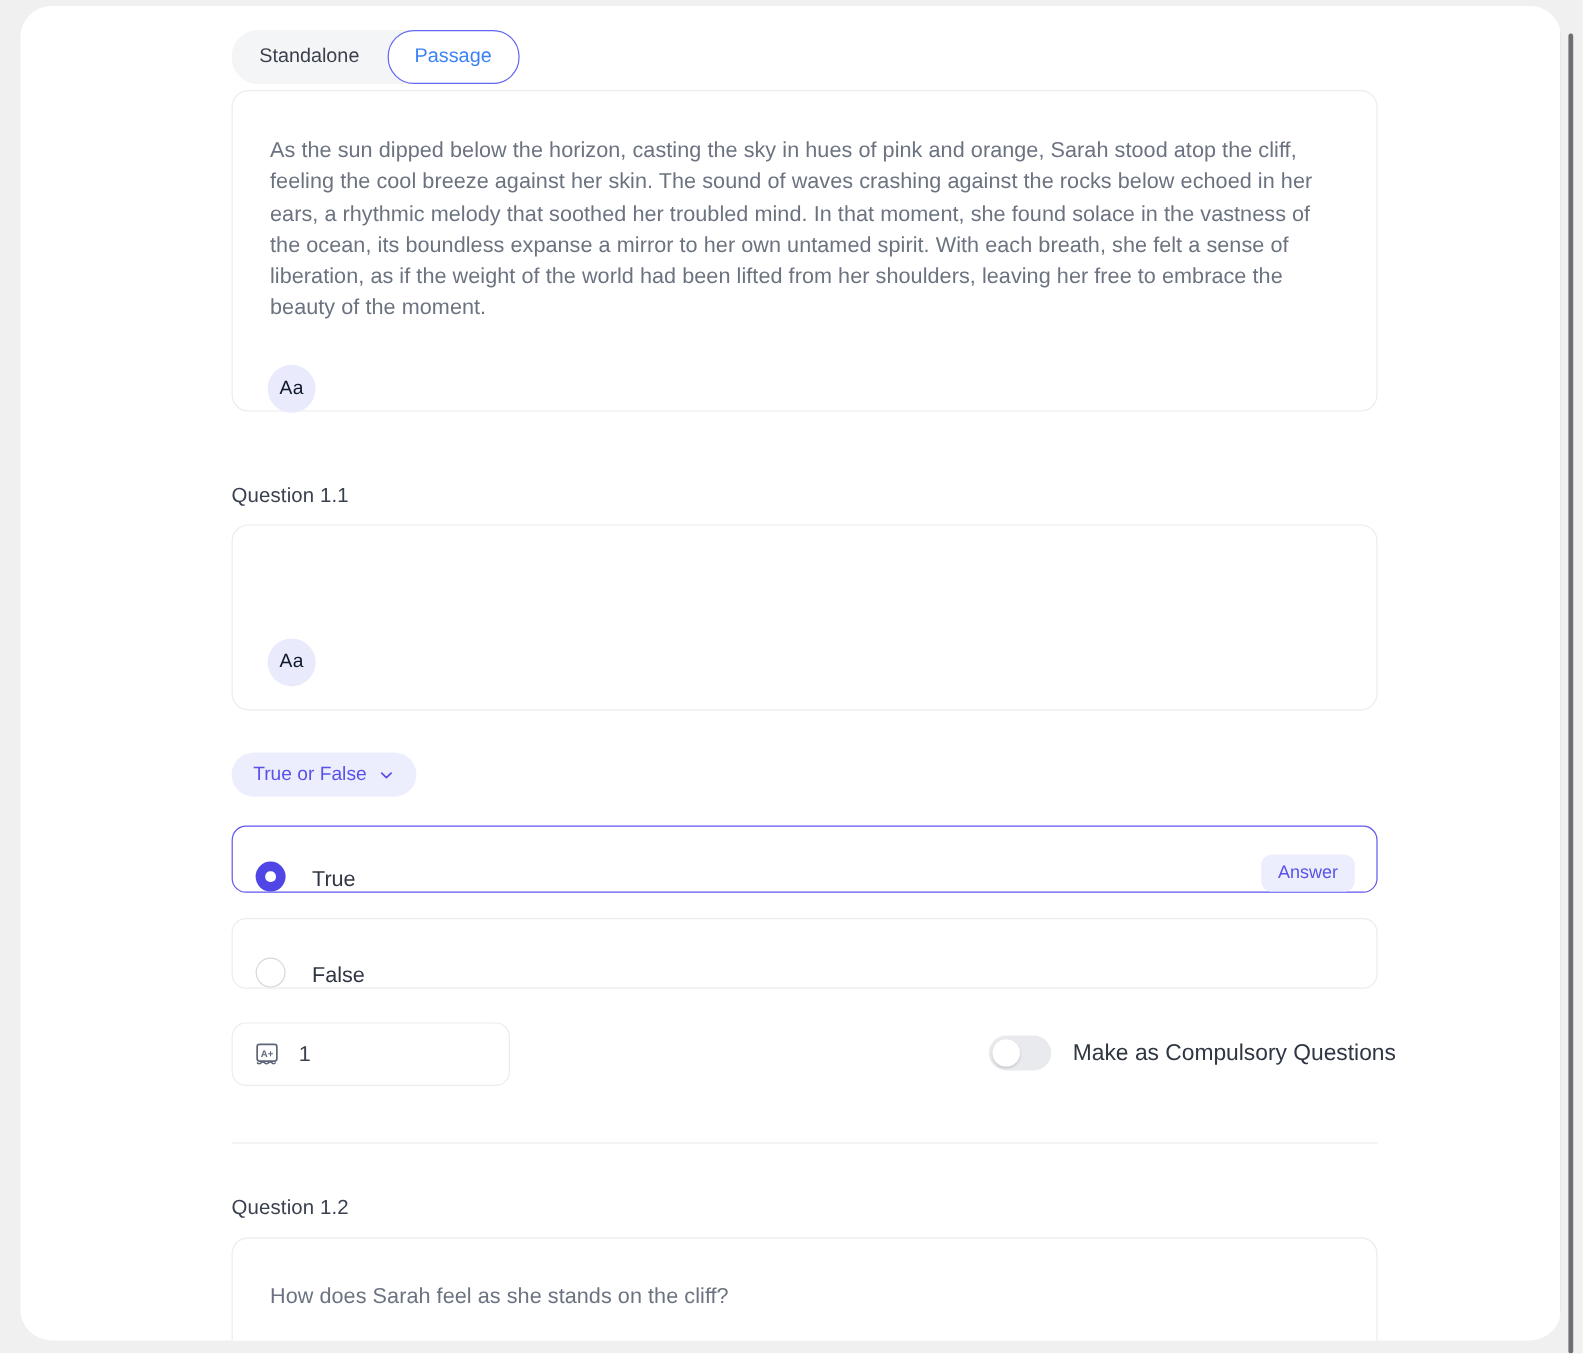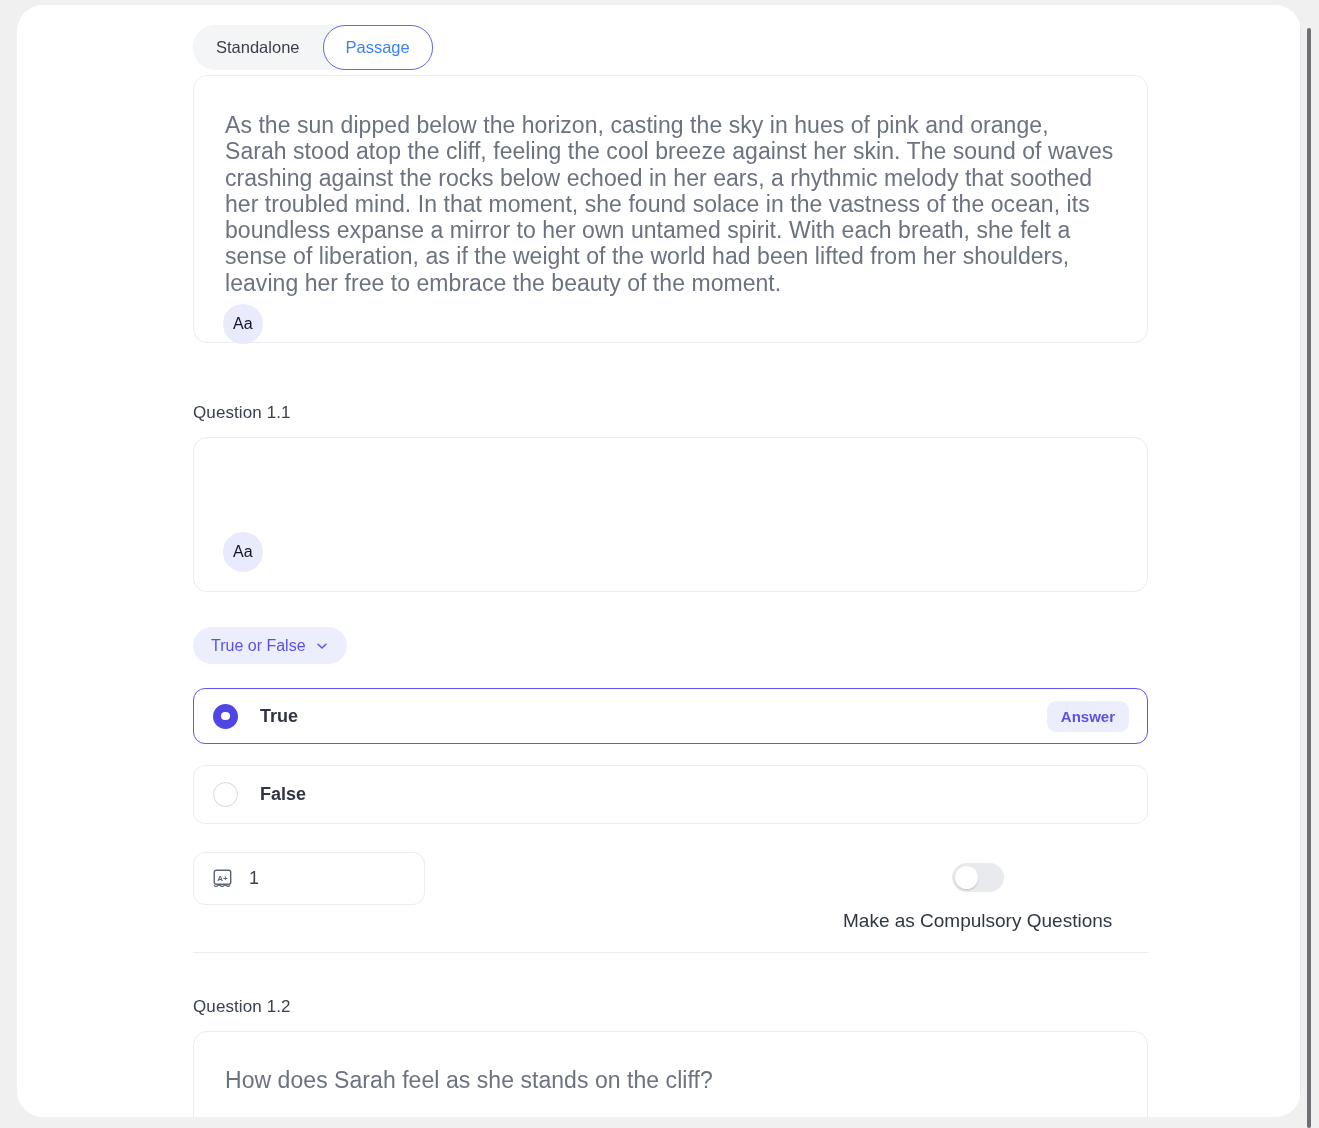--- a/index.html
+++ b/index.html
@@ -108,21 +108,21 @@
 
   
   .box {
     position: absolute;
     background: #ffffff;
     border: 1px solid #ebecef;
     border-radius: 14px;
   }
 
   .box-text {
-    font-size: 23px;
+    font-size: 18px;
     line-height: 26.3px;
     color: #6b7280;
     letter-spacing: 0.05px;
   }
 
   
   .aa-badge {
     width: 40px;
     height: 40px;
     border-radius: 50%;
@@ -162,27 +162,26 @@
   .chev {
     width: 14px;
     height: 14px;
     display: inline-block;
   }
 
   
   .option-row {
     position: absolute;
     display: flex;
-    align-items: center;
+    align-items: flex-end;
     background: #ffffff;
     border: 1px solid #ebecef;
     border-radius: 12px;
     padding: 0 18px 0 19px;
     cursor: pointer;
-    font-weight: bold;
   }
   .option-row.selected {
     border: 1.8px solid #6056f0;
   }
   .radio-outer {
     width: 25px;
     height: 25px;
     border-radius: 50%;
     border: 1.6px solid #d6d8de;
     background: #ffffff;
@@ -322,21 +321,21 @@
           <span style="display:inline-flex;">
             <svg width="21" height="21" viewBox="0 0 22 22" fill="none">
               <rect x="2.4" y="2.4" width="17.2" height="14.6" rx="2" stroke="#5d6578" stroke-width="1.5"></rect>
               <text x="11" y="13.4" text-anchor="middle" font-family="Liberation Sans, sans-serif" font-size="8.4" font-weight="bold" fill="#5d6578">A+</text>
               <path d="M2.6 18.6 q1.6 1.5 3.2 0 q1.6 -1.5 3.2 0 q1.6 1.5 3.2 0 q1.6 -1.5 3.2 0 q1.6 1.5 2.8 0" stroke="#5d6578" stroke-width="1.3" fill="none" stroke-linecap="round"></path>
             </svg>
           </span>
           <span class="marks-value">1</span>
         </div>
 
-        <div class="toggle-wrap" style="left:826px; top:858px;flex-direction:column;">
+        <div class="toggle-wrap" style="left:807px; top:858px;">
           <span class="toggle">
             <span class="toggle-knob"></span>
           </span>
           <span class="toggle-label">Make as Compulsory Questions</span>
         </div>
 
         <div class="divider" style="left:176px; top:947px; width:955px;"></div>
 
         <div class="q-heading" style="left:176px; top:992px;">Question 1.2</div>
 

